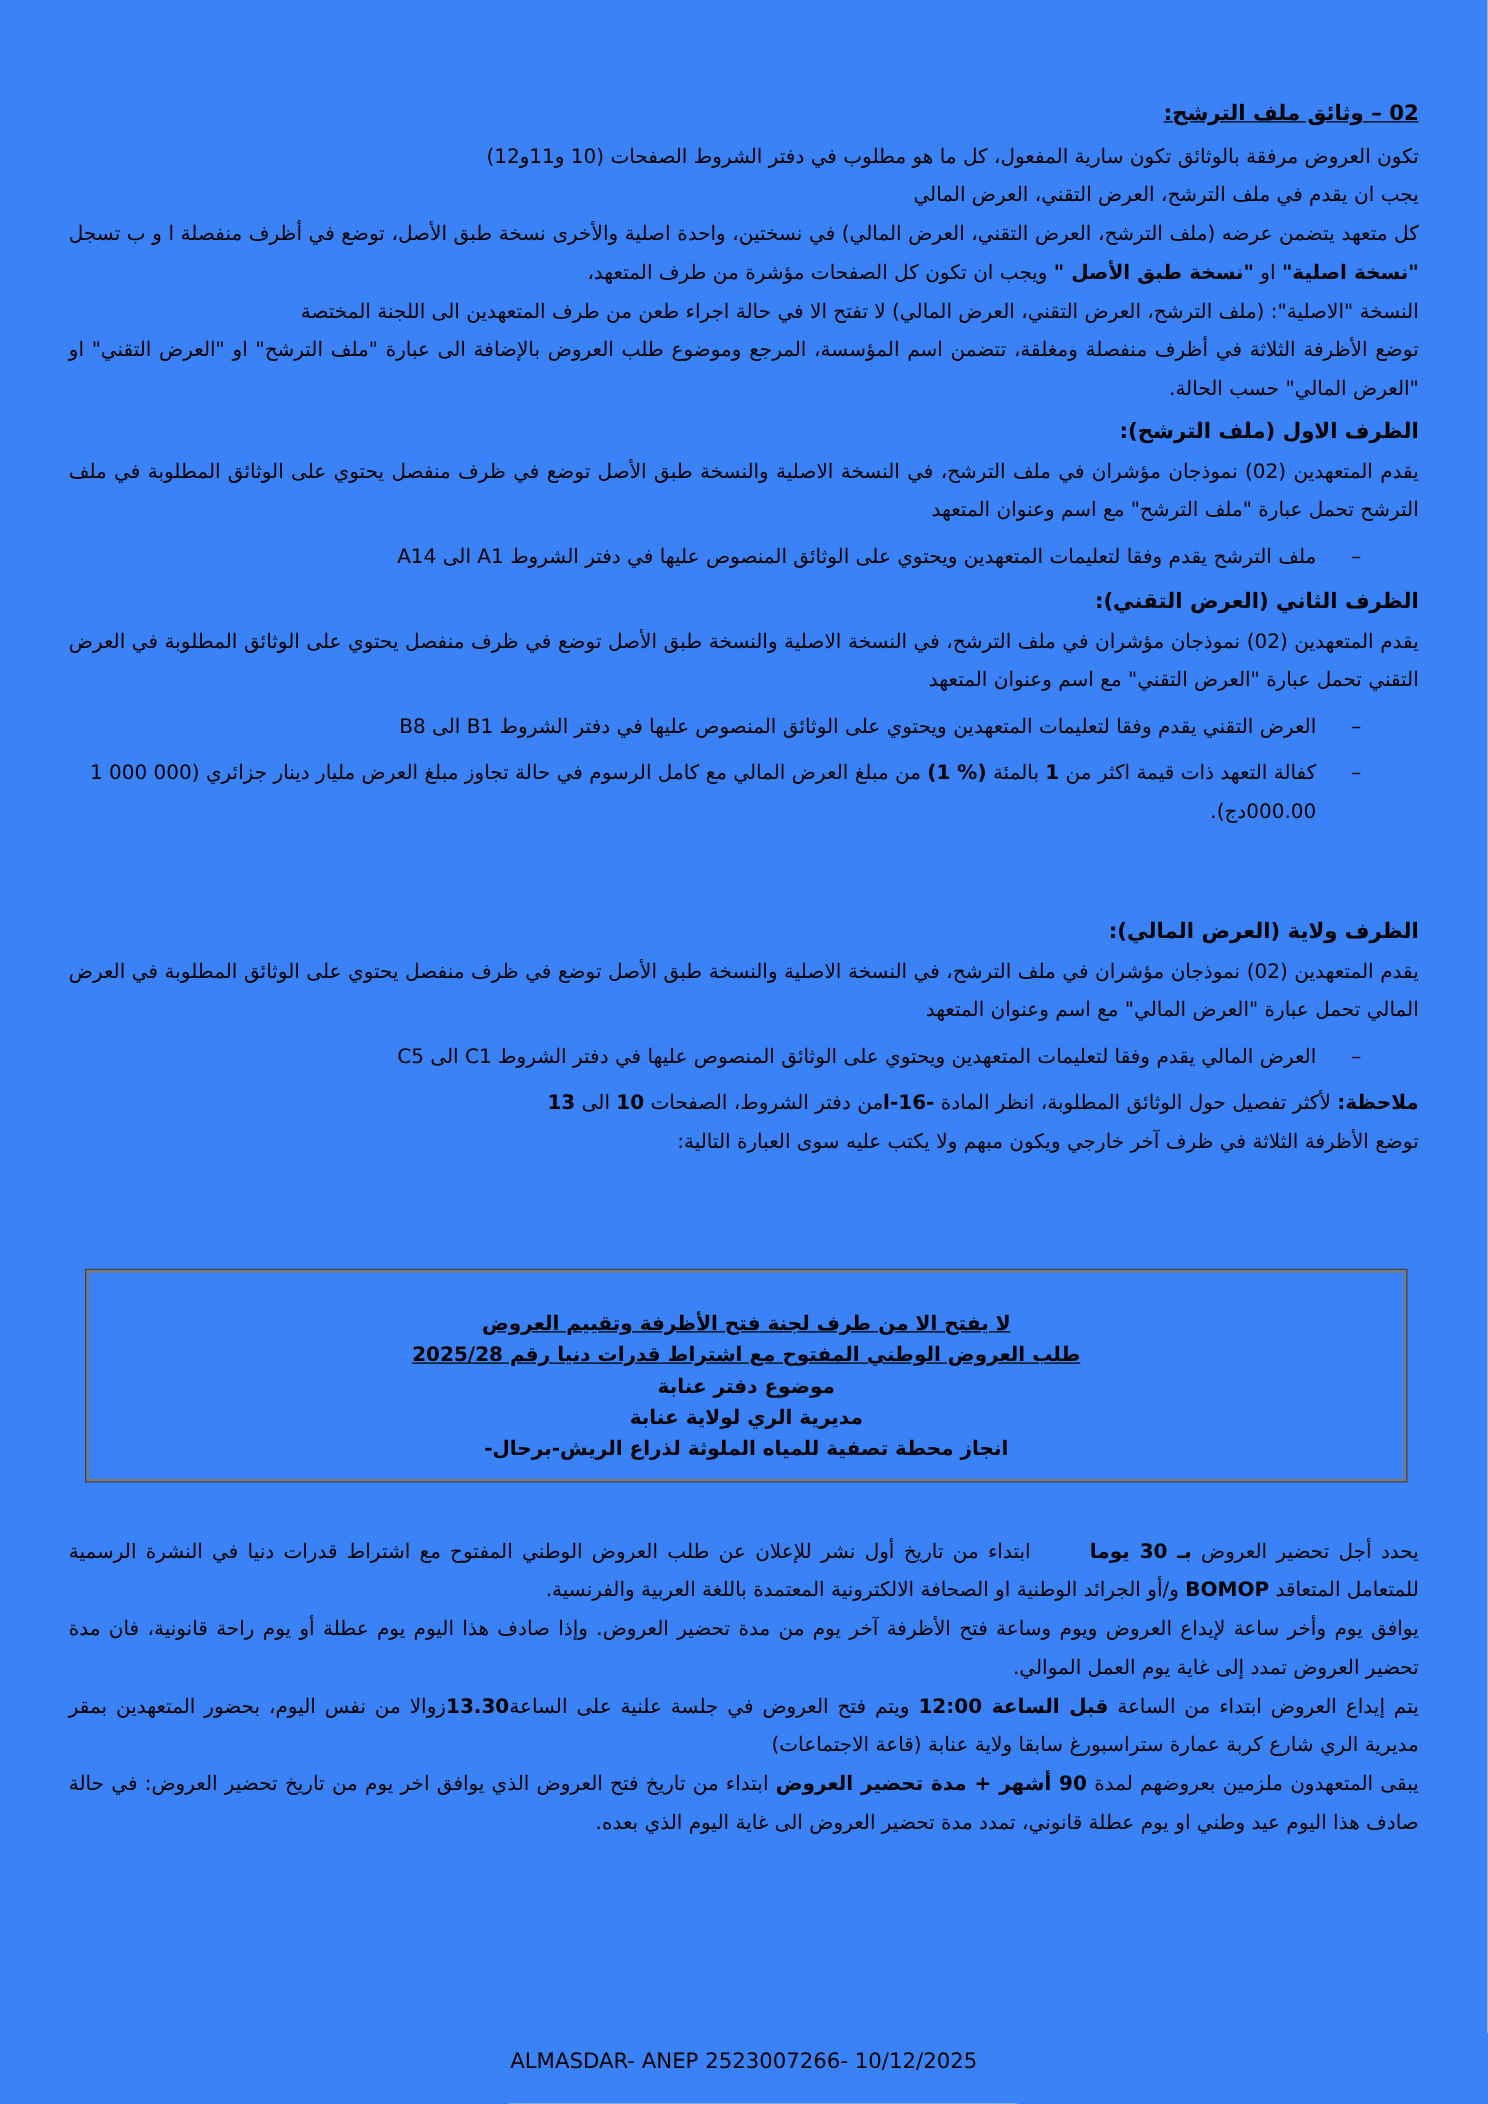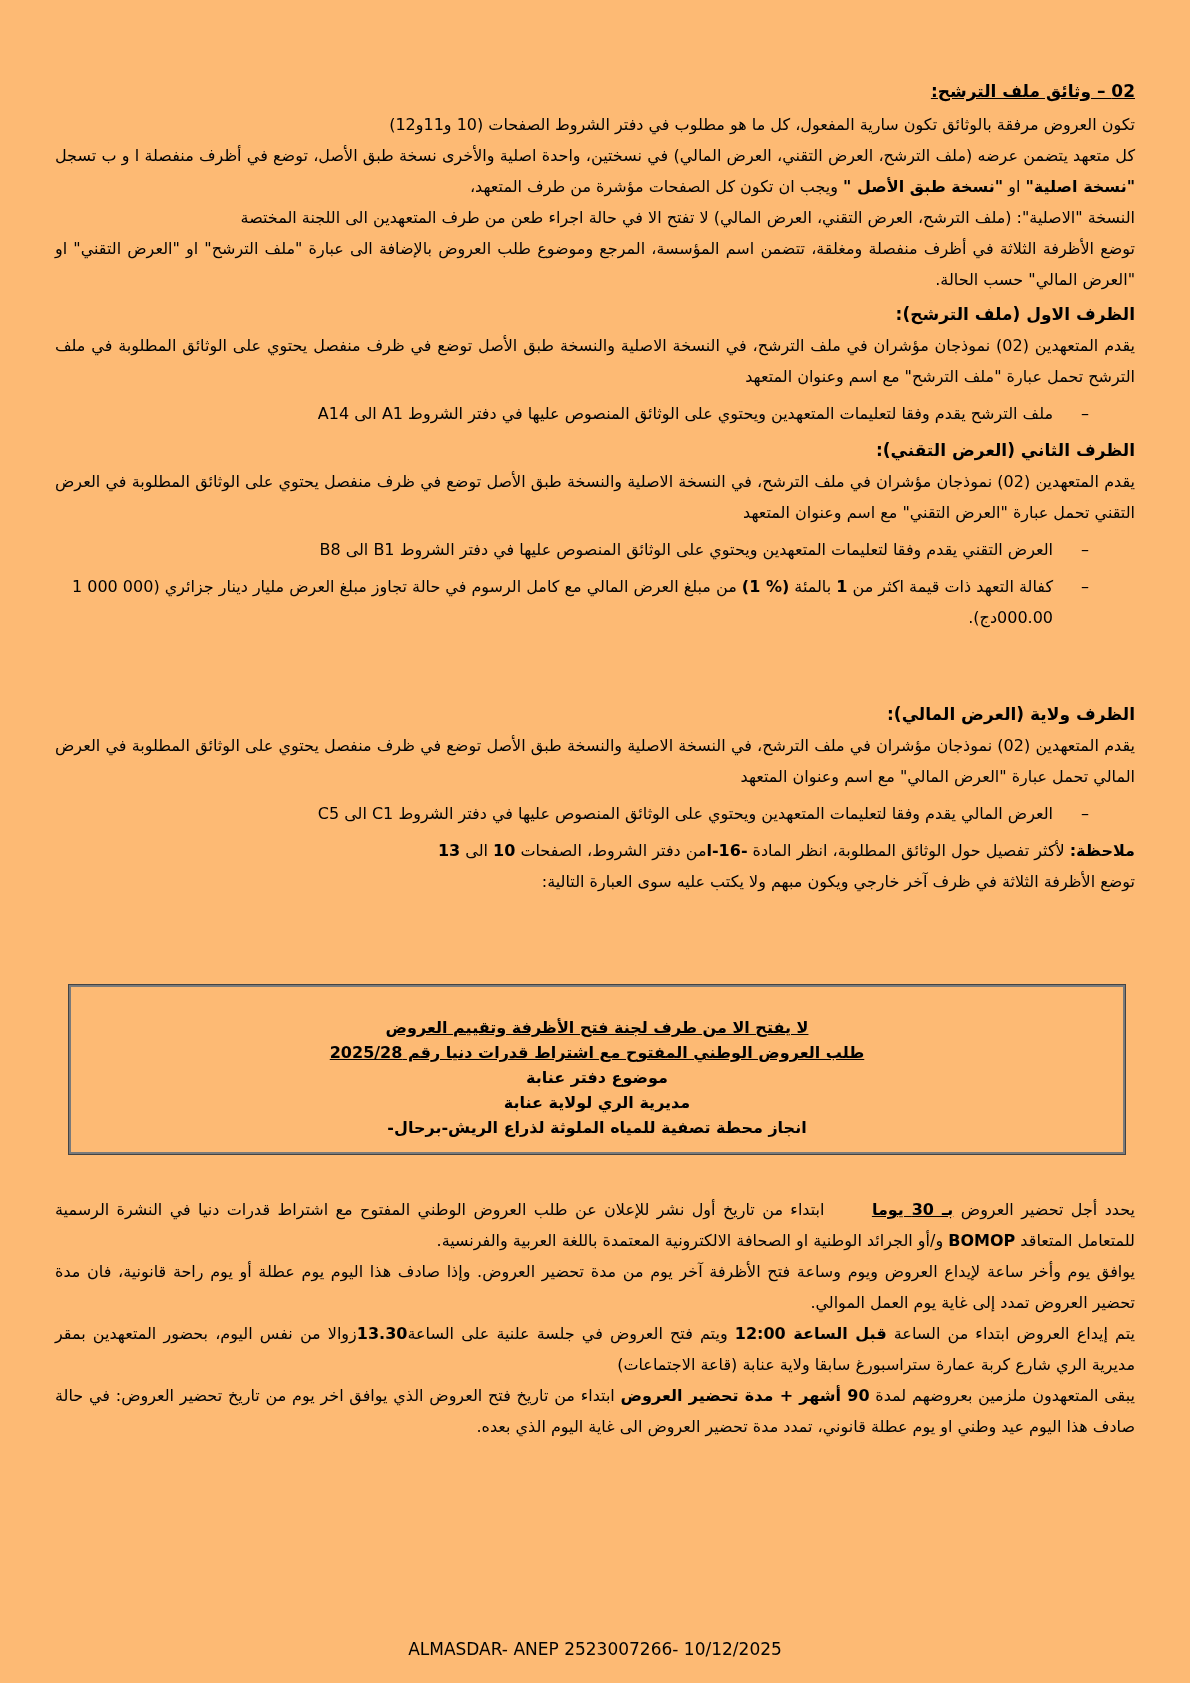--- a/index.html
+++ b/index.html
@@ -1,20 +1,20 @@
 <!DOCTYPE html>
 <html lang="ar"><head>
 <meta charset="utf-8">
 <style>
   html,body{margin:0;padding:0;background:#e8e8e8;}
   .page{
     position:relative;
     width:1190px;height:1683px;
     margin:0 auto;
-    background:#fdba74;
+    background:#3b82f6;
     font-family:"DejaVu Sans",sans-serif;
     color:#000;
     overflow:hidden;
   }
   .content{
     position:absolute;
     top:76px;right:55px;left:55px;
     direction:rtl;
     font-size:16px;
     line-height:31px;
@@ -26,21 +26,21 @@
     margin:0 0 2px 0;
   }
   h2.subhead{
     font-size:17px;font-weight:700;
     margin:4px 0 0 0;
   }
   h2.gap-before{margin-top:66px;}
   p.line,p.para{margin:0;}
   p.para{text-align:justify;}
   .b{font-weight:700;}
-  .bu{font-weight:700;text-decoration:underline;margin-left:40px;}
+  .bu{font-weight:700;margin-left:40px;}
   .bullet{
     display:flex;
     padding-right:46px;
     gap:28px;
     margin:6px 0;
     text-align:right;
   }
   .bullet .dash{flex:0 0 auto;}
   .bullet .btxt{flex:1 1 auto;}
   .outer-line{margin-top:2px;}
@@ -69,20 +69,21 @@
 </style>
 </head>
 <body>
 
 <div class="page">
   <main class="content">
 
     <h1 class="title">02 – وثائق ملف الترشح:</h1>
 
     <p class="line">تكون العروض مرفقة بالوثائق تكون سارية المفعول، كل ما هو مطلوب في دفتر الشروط الصفحات (10 و11و12)</p>
+    <p class="line">يجب ان يقدم في ملف الترشح، العرض التقني، العرض المالي</p>
 
     <p class="para"><span>كل متعهد يتضمن عرضه (ملف الترشح، العرض التقني، العرض المالي) في نسختين، واحدة اصلية والأخرى نسخة طبق الأصل، توضع في أظرف منفصلة  ا و ب تسجل </span><span class="b">"نسخة اصلية"</span><span> او </span><span class="b">"نسخة طبق الأصل "</span><span> ويجب ان تكون كل الصفحات مؤشرة من طرف المتعهد،</span></p>
 
     <p class="line">النسخة "الاصلية": (ملف الترشح، العرض التقني، العرض المالي) لا تفتح الا في حالة اجراء طعن من طرف المتعهدين الى اللجنة المختصة</p>
     <p class="para">توضع الأظرفة الثلاثة في أظرف منفصلة ومغلقة، تتضمن اسم المؤسسة، المرجع وموضوع طلب العروض بالإضافة الى عبارة "ملف الترشح" او "العرض التقني" او "العرض المالي" حسب الحالة.</p>
 
     <h2 class="subhead">الظرف الاول (ملف الترشح):</h2>
     <p class="para">يقدم المتعهدين (02) نموذجان مؤشران في ملف الترشح، في النسخة الاصلية والنسخة طبق الأصل توضع في ظرف منفصل يحتوي على الوثائق المطلوبة في ملف الترشح تحمل عبارة "ملف الترشح" مع اسم وعنوان المتعهد</p>
     <div class="bullet">
       <span class="dash">–</span>

